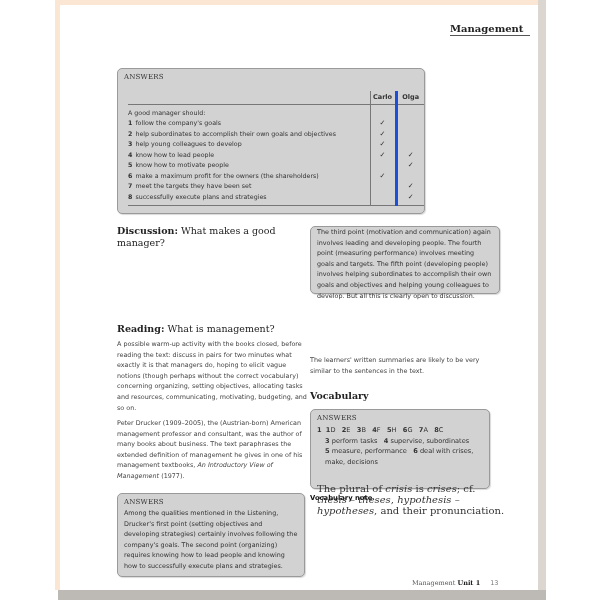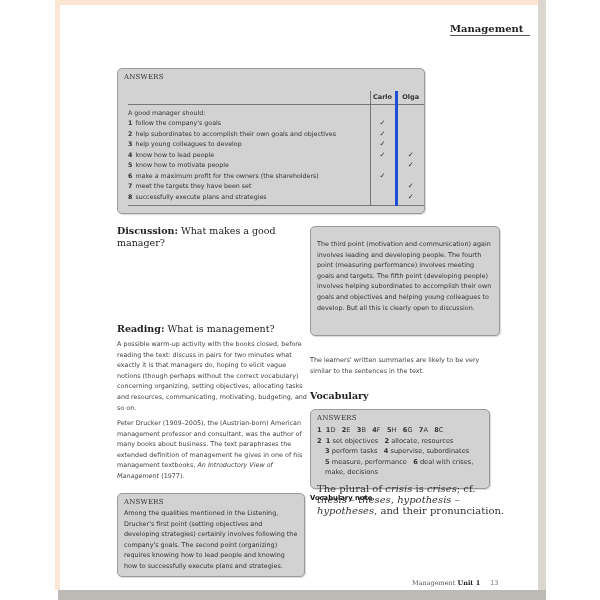--- a/index.html
+++ b/index.html
@@ -145,21 +145,21 @@
         </tr>
       </tbody>
     </table>
   </div>
 
   <div class="h-sec col-left" style="top: 220px;">
     <b>Discussion:</b>
     <span class="light">What makes a good manager?</span>
   </div>
 
-  <div class="box" style="left: 250px; top: 221px; width: 190px; height: 110px; padding: 12px 6px;">
+  <div class="box" style="left: 250px; top: 221px; width: 190px; height: 68px; padding: 0 6px;">
     <div class="box-text">The third point (motivation and communication) again involves leading and developing people. The fourth point (measuring performance) involves meeting goals and targets. The fifth point (developing people) involves helping subordinates to accomplish their own goals and objectives and helping young colleagues to develop. But all this is clearly open to discussion.</div>
   </div>
 
   <div class="h-sec col-left" style="top: 318px;">
     <b>Reading:</b>
     <span class="light">What is management?</span>
   </div>
   <div class="para col-left" style="top: 334px;">A possible warm-up activity with the books closed, before reading the text: discuss in pairs for two minutes what exactly it is that managers do, hoping to elicit vague notions (though perhaps without the correct vocabulary) concerning organizing, setting objectives, allocating tasks and resources, communicating, motivating, budgeting, and so on.</div>
   <div class="para col-left" style="top: 413px;">
     <span>Peter Drucker (1909–2005), the (Austrian-born) American management professor and consultant, was the author of many books about business. The text paraphrases the extended definition of management he gives in one of his management textbooks, </span><i>An Introductory View of Management</i><span> (1977).</span>
@@ -179,25 +179,20 @@
       <b>1</b>&nbsp;
       <b>1</b><span>D</span>&nbsp;&nbsp;
       <b>2</b><span>E</span>&nbsp;&nbsp;
       <b>3</b><span>B</span>&nbsp;&nbsp;
       <b>4</b><span>F</span>&nbsp;&nbsp;
       <b>5</b><span>H</span>&nbsp;&nbsp;
       <b>6</b><span>G</span>&nbsp;&nbsp;
       <b>7</b><span>A</span>&nbsp;&nbsp;
       <b>8</b><span>C</span>
     </div>
-    <div class="vocab-line">
-      <b>2</b>&nbsp;
-      <b>1</b> <span>set objectives</span>&nbsp;&nbsp;
-      <b>2</b> <span>allocate, resources</span>
-    </div>
     <div class="vocab-line indent">
       <b>3</b> <span>perform tasks</span>&nbsp;&nbsp;
       <b>4</b> <span>supervise, subordinates</span>
     </div>
     <div class="vocab-line indent">
       <b>5</b> <span>measure, performance</span>&nbsp;&nbsp;
       <b>6</b> <span>deal with crises, make, decisions</span>
     </div>
   </div>
 

